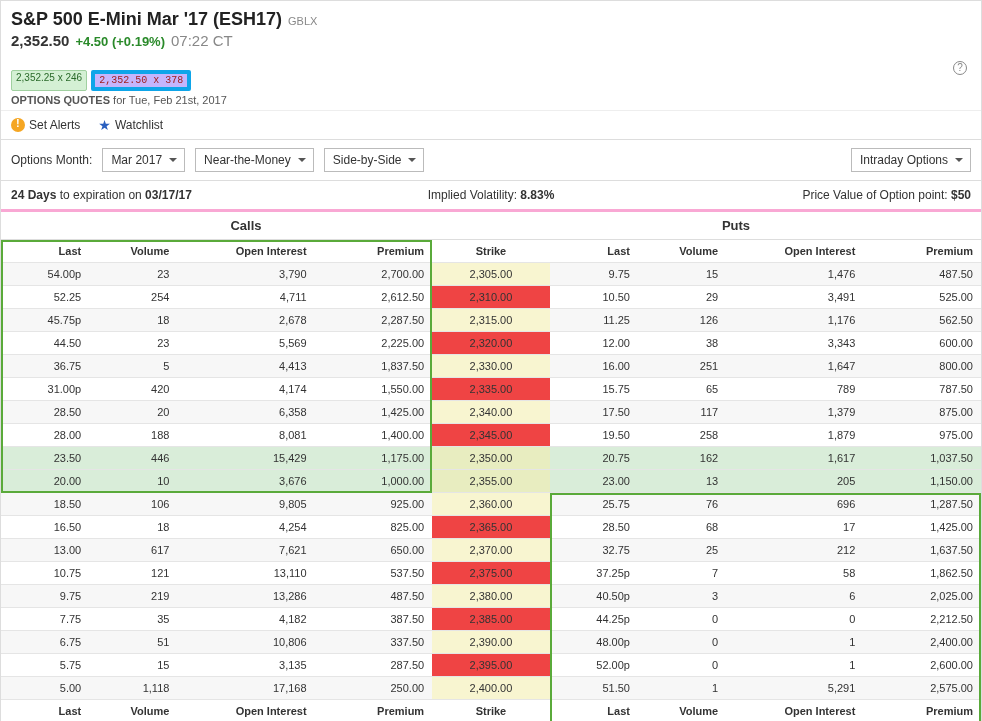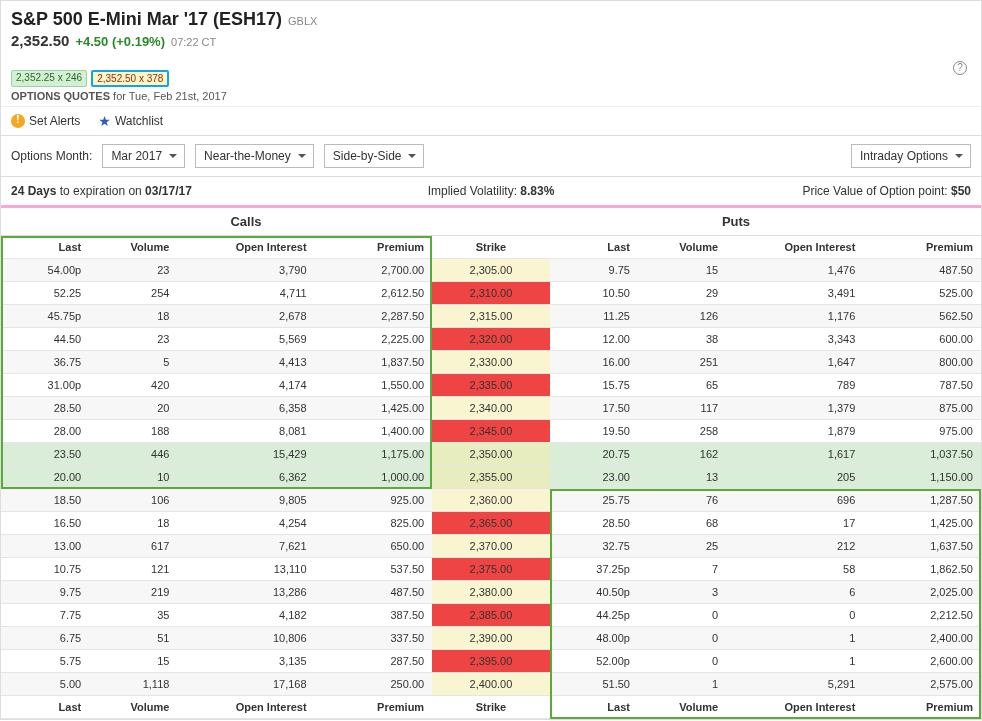--- a/index.html
+++ b/index.html
@@ -5,25 +5,25 @@
 * { box-sizing: border-box; margin: 0; padding: 0; }
 body { font-family: Arial, Helvetica, sans-serif; font-size: 12px; color: #333; background: #fff; width: 982px; }
 .container { border: 1px solid #ddd; }
 .header { padding: 8px 10px 4px; }
 .title-row { display: flex; align-items: baseline; gap: 6px; }
 .title { font-size: 18px; font-weight: bold; color: #222; }
 .exchange { font-size: 11px; color: #888; }
 .price-row { display: flex; align-items: baseline; gap: 6px; margin-top: 2px; }
 .price { font-size: 15px; font-weight: bold; }
 .change { font-size: 13px; font-weight: bold; color: #2a8a2a; }
-.time { font-size: 11px; color: #888; }
+.time { font-size: 15px; color: #888; }
 .badges { display: flex; gap: 4px; margin-top: 21px; }
 .badge { font-size: 10px; padding: 1px 4px; border-radius: 2px; }
 .badge-green { background: #d4f0d4; color: #2a6a2a; border: 1px solid #a0d0a0; }
-.badge-red { background: #fef9c3; color: #a02020; border: 2px solid #0ea5e9; }
+.badge-red { background: #c4b5fd; color: #a02020; border: 4px solid #0ea5e9; font-family: Liberation Mono, monospace; }
 .subline { font-size: 11px; color: #555; margin-top: 3px; }
 .subline b { font-weight: bold; }
 .help-icon { position: absolute; right: 14px; top: 60px; width: 14px; height: 14px; border: 1px solid #888; border-radius: 50%; font-size: 10px; line-height: 12px; text-align: center; color: #888; }
 .actions { display: flex; gap: 18px; padding: 6px 10px; border-top: 1px solid #eee; border-bottom: 1px solid #ddd; }
 .action { display: flex; align-items: center; gap: 4px; font-size: 12px; color: #333; cursor: pointer; }
 .icon-alert { width: 14px; height: 14px; background: #f5a623; border-radius: 50%; position: relative; }
 .icon-alert::after { content: "!"; position: absolute; left: 5px; top: -1px; color: #fff; font-weight: bold; font-size: 11px; }
 .icon-star { color: #2a5fbf; font-size: 14px; }
 .controls { display: flex; align-items: center; gap: 10px; padding: 8px 10px; border-bottom: 1px solid #ddd; }
 .controls label { font-size: 12px; }
@@ -241,21 +241,21 @@
             <td>1,175.00</td>
             <td class="strike">2,350.00</td>
             <td>20.75</td>
             <td>162</td>
             <td>1,617</td>
             <td>1,037.50</td>
           </tr>
           <tr class="hl-green">
             <td>20.00</td>
             <td>10</td>
-            <td>6,362</td>
+            <td>3,676</td>
             <td>1,000.00</td>
             <td class="strike">2,355.00</td>
             <td>23.00</td>
             <td>13</td>
             <td>205</td>
             <td>1,150.00</td>
           </tr>
           <tr>
             <td>18.50</td>
             <td>106</td>

